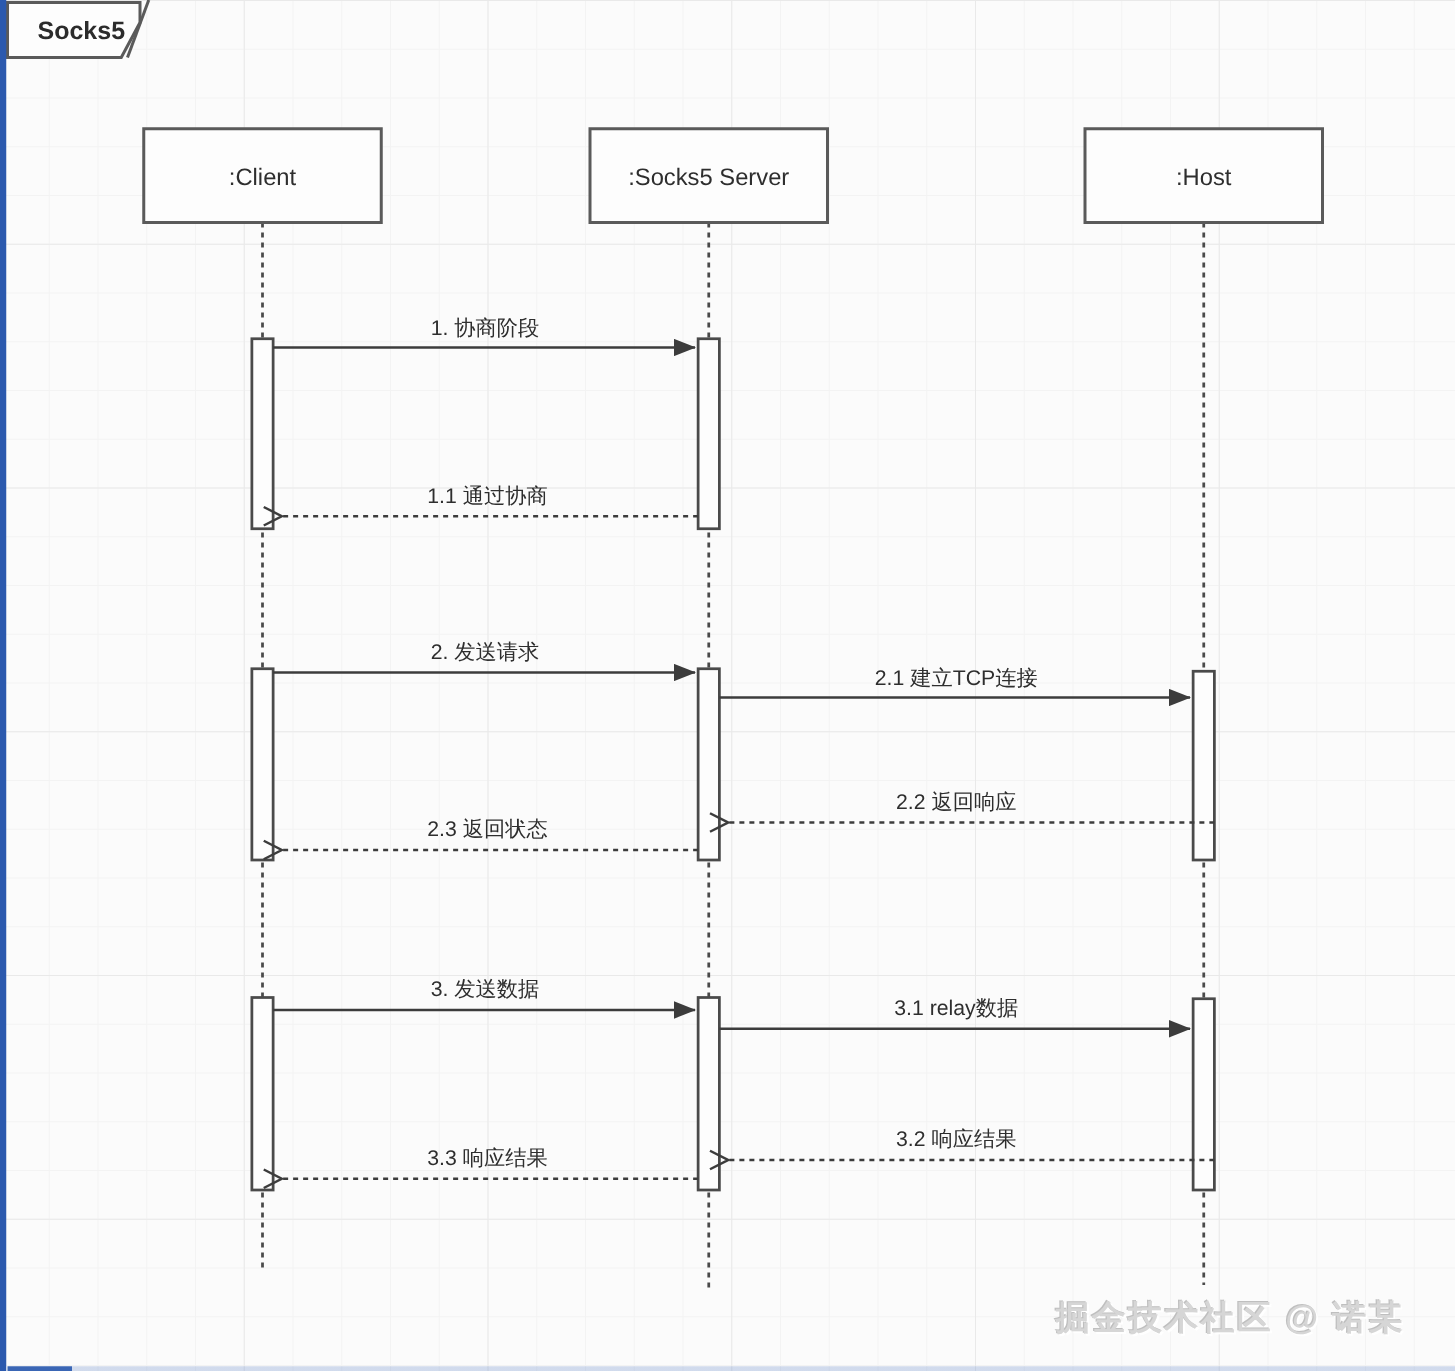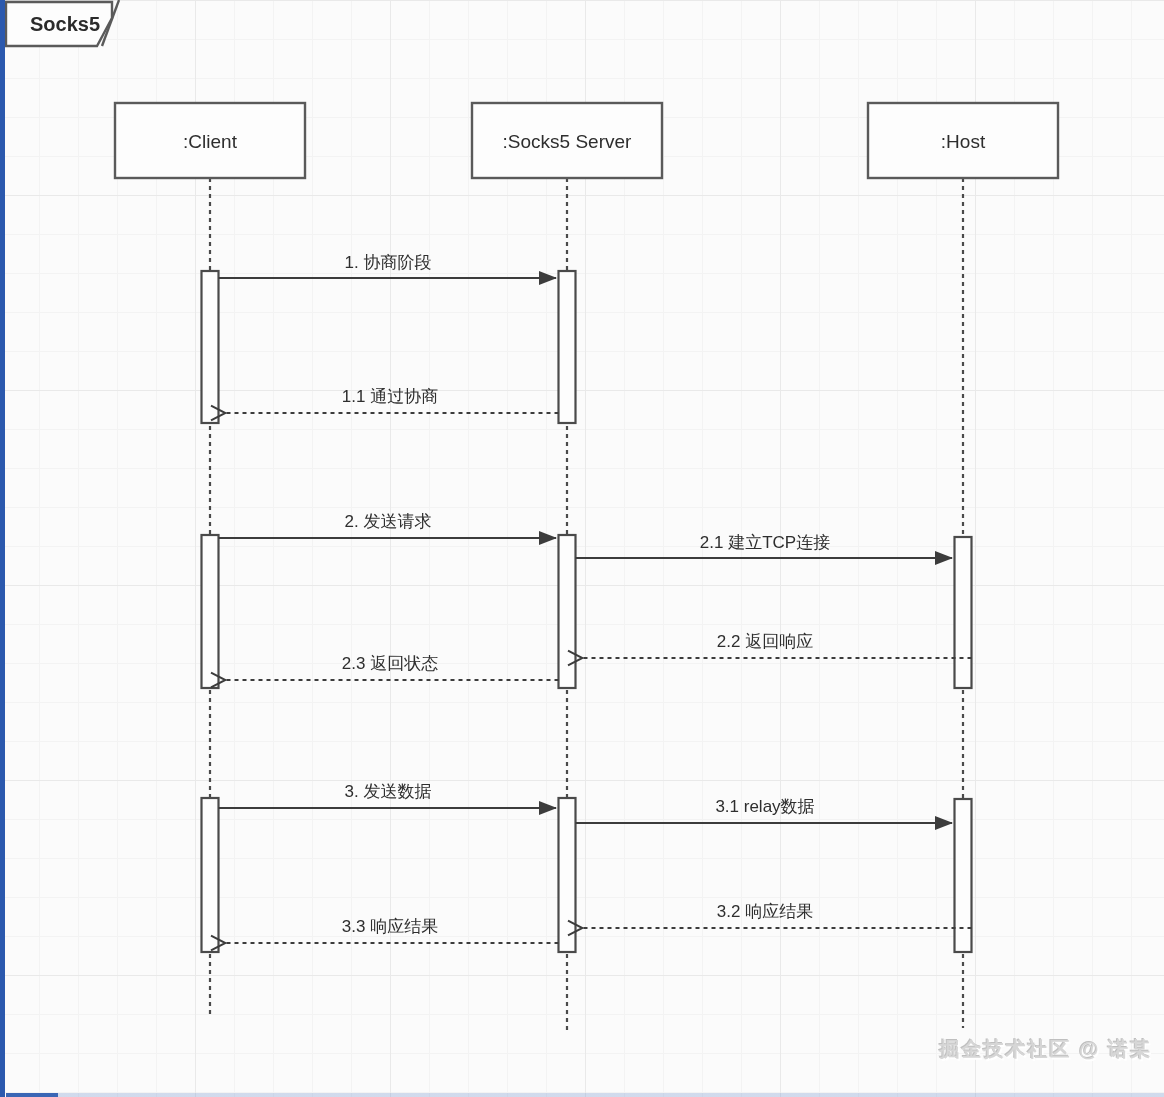--- a/index.html
+++ b/index.html
@@ -35,23 +35,23 @@
     position: absolute;
     left: 0; top: 0;
     z-index: 2;
   }
   .head-label { font-size: 19px; fill: #2e2e2e; }
   .msg-label  { font-size: 17px; fill: #2e2e2e; }
   .frame-label { font-size: 20px; font-weight: bold; fill: #2b2b2b; }
   .watermark {
     position: absolute;
     top: 1036px;
-    right: 12px;
+    right: 40px;
     z-index: 4;
-    font-size: 20px;
+    font-size: 27px;
     font-weight: 600;
     letter-spacing: 2px;
     color: #d6d6d6;
     text-shadow: -1px -1px 0 #bfbfbf, 1.5px 1.5px 0 #ffffff;
     white-space: nowrap;
   }
 </style>
 </head>
 <body>
 

